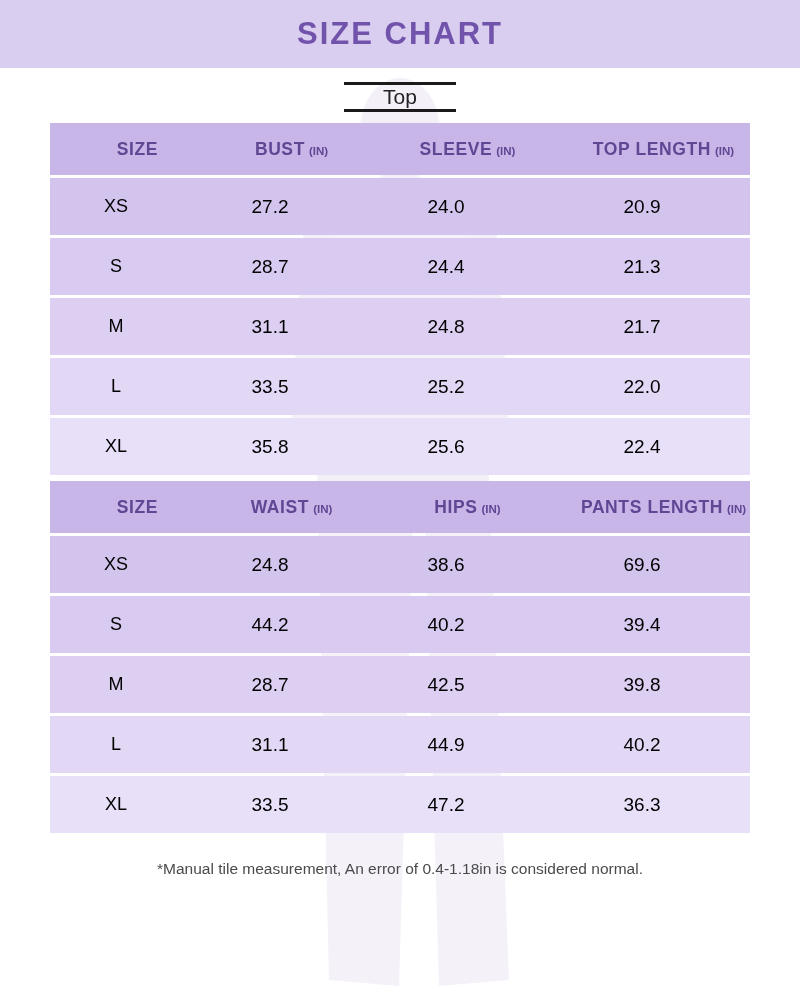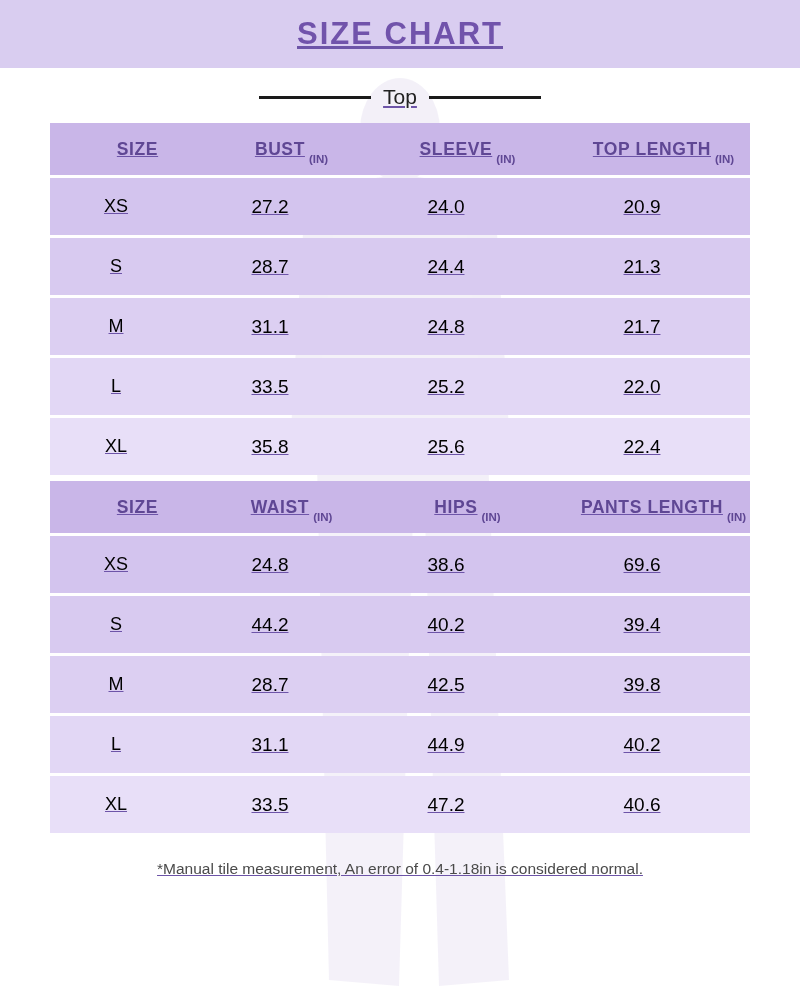--- a/index.html
+++ b/index.html
@@ -27,21 +27,20 @@
     z-index: 0;
     pointer-events: none;
   }
 
   .page {
     position: relative;
     z-index: 2;
     width: 800px;
     height: 1000px;
     box-sizing: border-box;
-    text-decoration: underline;
   }
 
   .title-bar {
     height: 68px;
     background: #d9cdf0;
     display: flex;
     align-items: center;
     justify-content: center;
   }
   .title-bar .title {
@@ -50,20 +49,21 @@
     letter-spacing: 2px;
     color: #7153ab;
   }
 
   .section-heading {
     display: flex;
     align-items: center;
     justify-content: center;
     margin: 14px 0 8px 0;
     height: 30px;
+    flex-direction: column;
   }
   .section-heading .rule {
     width: 112px;
     height: 3px;
     background: #1a1a1a;
   }
   .section-heading .label {
     font-size: 21px;
     color: #232323;
     padding: 0 12px;
@@ -91,21 +91,21 @@
     color: #5f4794;
     text-align: center;
     vertical-align: middle;
     padding-left: 44px;
   }
   table.size-table thead th .unit {
     font-size: 11.5px;
     font-weight: bold;
     letter-spacing: 0;
     position: relative;
-    top: 8px;
+    top: 0;
     margin-left: 4px;
   }
 
   table.size-table tbody td {
     height: 55px;
     text-align: center;
     vertical-align: middle;
     font-size: 19px;
     color: #000000;
     background: #d5c6ef;
@@ -240,20 +240,20 @@
       <tr class="r3">
         <td class="size-cell">L</td>
         <td>31.1</td>
         <td>44.9</td>
         <td>40.2</td>
       </tr>
       <tr class="r4">
         <td class="size-cell">XL</td>
         <td>33.5</td>
         <td>47.2</td>
-        <td>40.6</td>
+        <td>36.3</td>
       </tr>
     </tbody>
   </table>
 
   <div class="footnote">*Manual tile measurement, An error of 0.4-1.18in is considered normal.</div>
 
 </div>
 
 </body></html>

